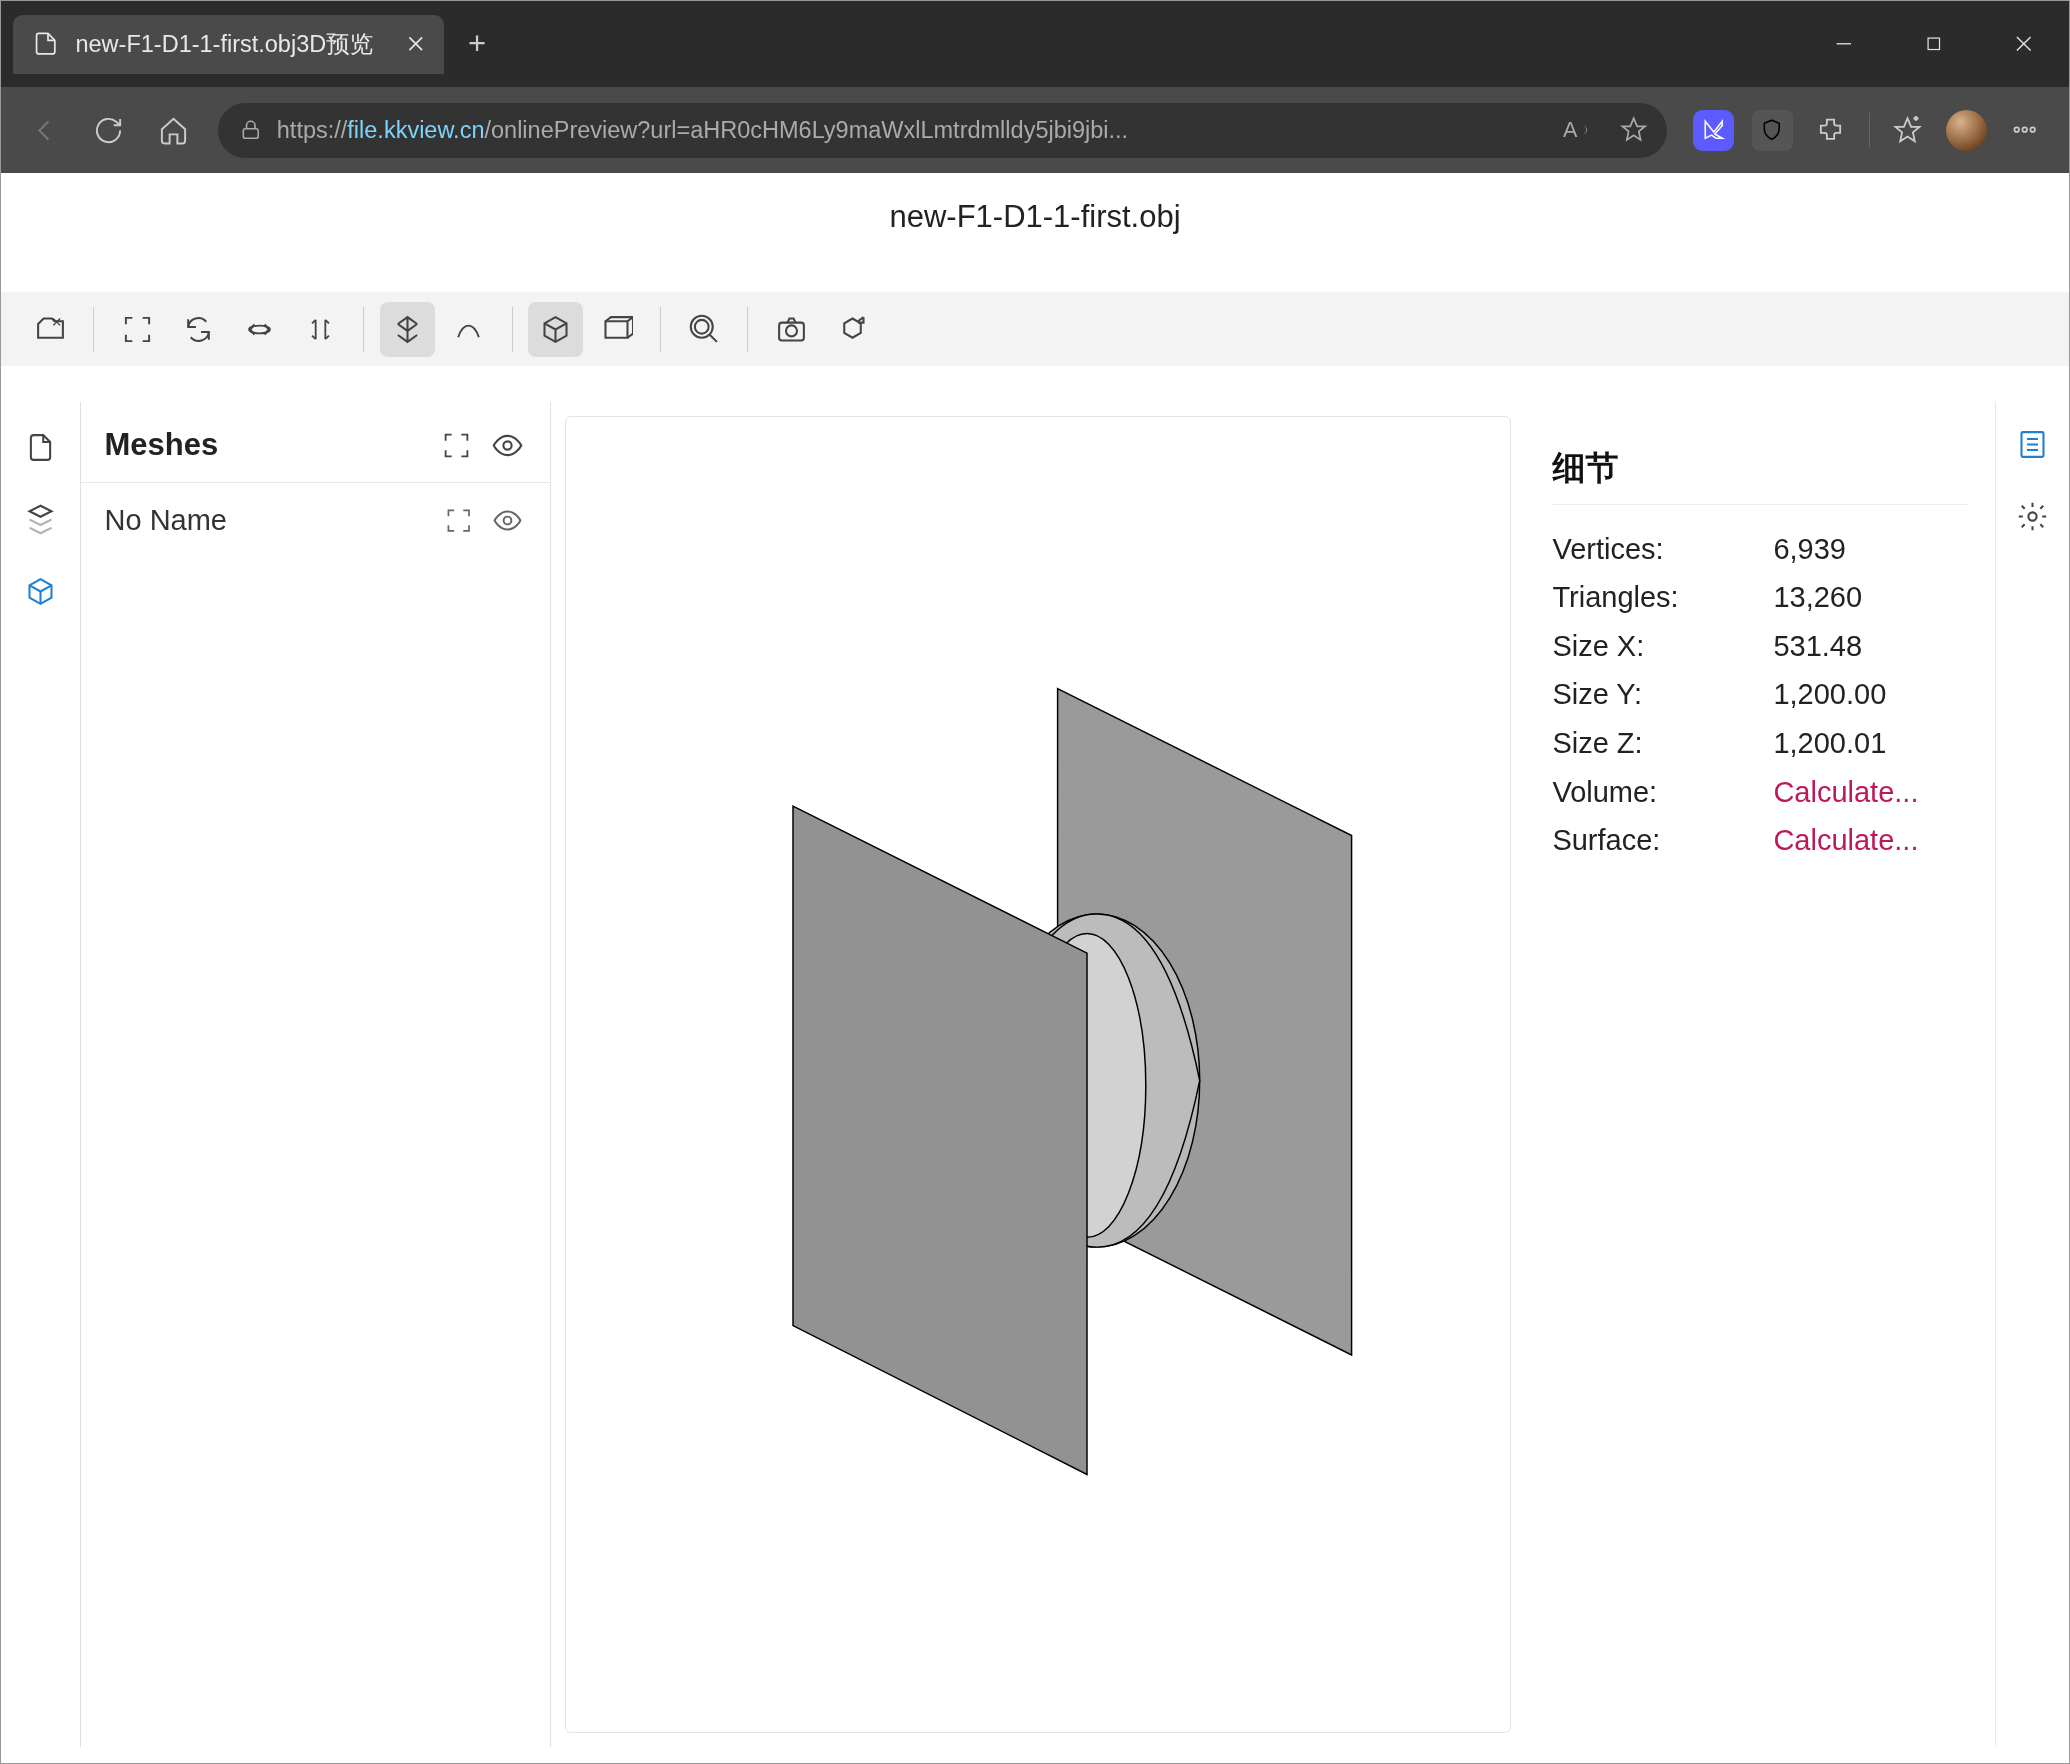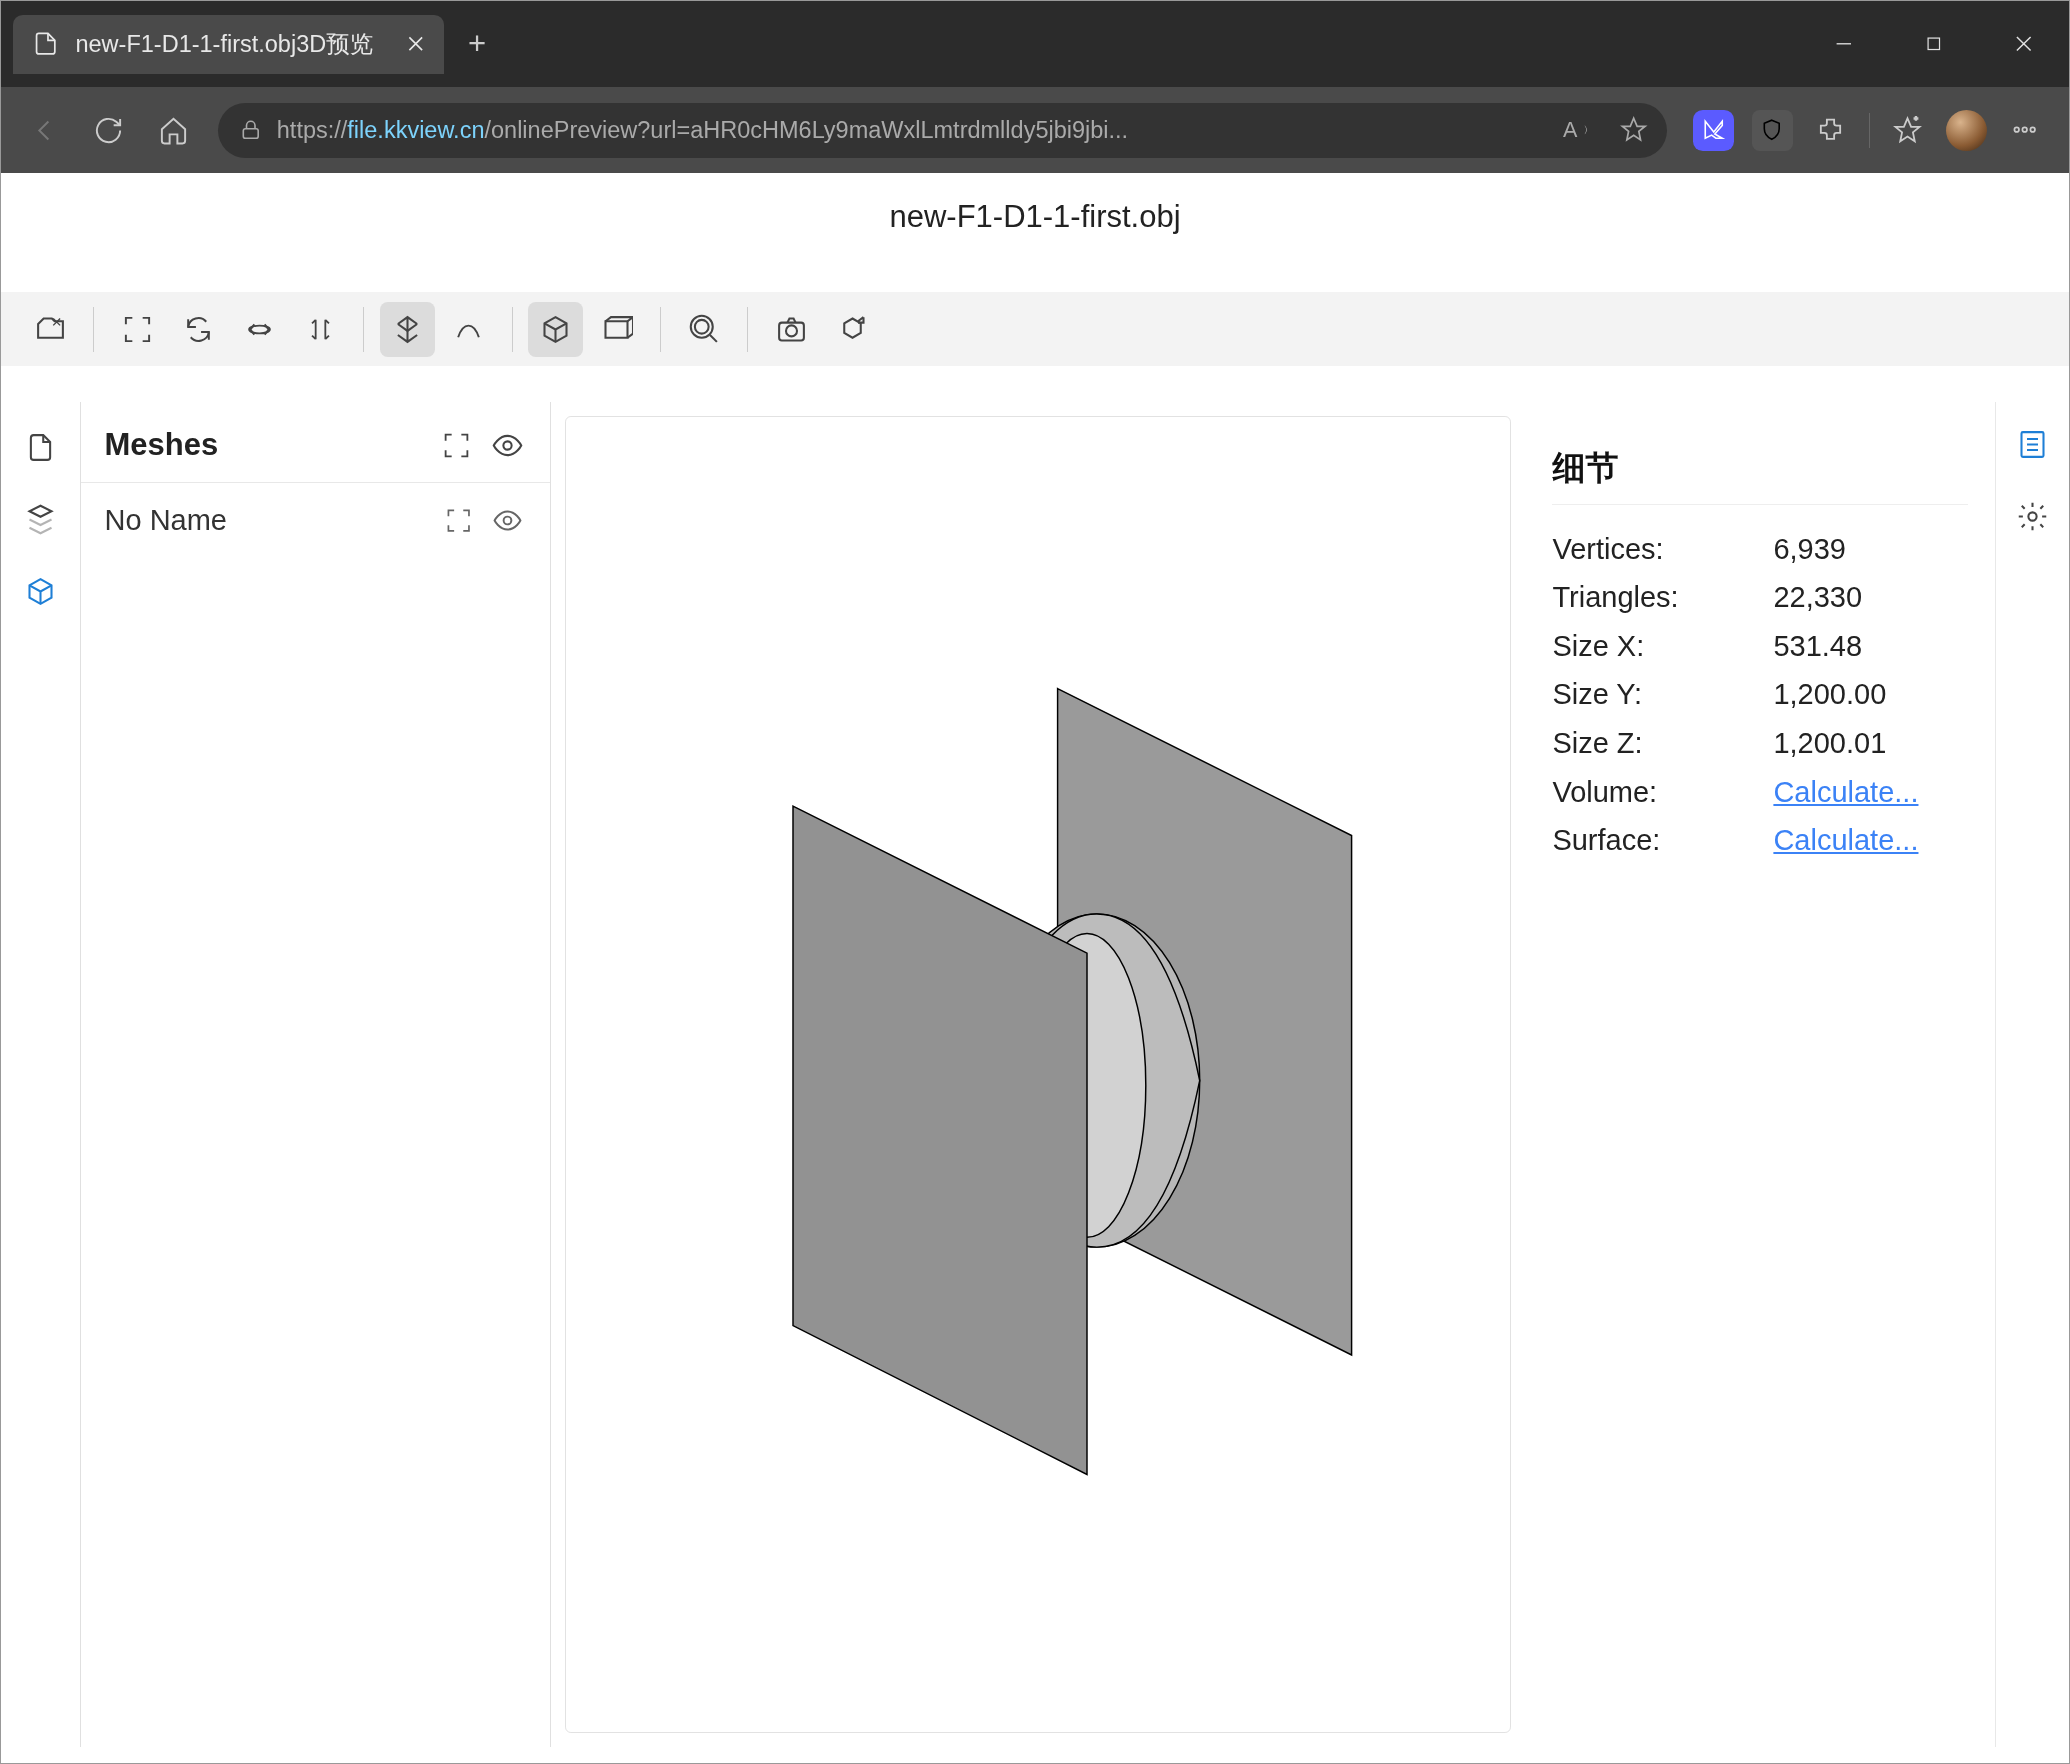--- a/index.html
+++ b/index.html
@@ -82,21 +82,21 @@
     
     .viewport { flex: 1; margin: 13.7px; border: 1px solid #e2e2e2; border-radius: 5.9px; position: relative; background: #fff; overflow: hidden;}
     .model { position: absolute; left: 50%; top: 50%; transform: translate(-50%, -48%);}
 
     
     .details { width: 470px; padding: 23.5px 27.4px; }
     .details-title { font-size: 33px; font-weight: 700; margin-bottom: 19.6px; padding-bottom: 13.7px; border-bottom: 1px solid #eee; color: #111; margin-top: 20px;}
     .drow { display: flex; font-size: 29px; color: #222; padding: 7.8px 0;}
     .dlabel { width: 221px; }
     .dval { }
-    .dlink { color: #3b82f6; text-decoration: underline; }
+    .dlink { color: #be185d; }
     
     .right-tabs { width: 74px; border-left: 1px solid #e8e8e8; display: flex; flex-direction: column; align-items: center; padding-top: 21.6px; gap: 31px;}
     .rt { width: 41px; height: 41px; display: flex; align-items: center; justify-content: center; color: #444;}
     .rt.active { color: #1e7fd6; }
 
     svg { stroke: currentColor; fill: none; stroke-width: 1.5; }
   </style>
 </head>
 <body>
 
@@ -352,21 +352,21 @@
     </div>
 
     <div class="details">
       <div class="details-title">细节</div>
       <div class="drow">
         <div class="dlabel">Vertices:</div>
         <div class="dval">6,939</div>
       </div>
       <div class="drow">
         <div class="dlabel">Triangles:</div>
-        <div class="dval">22,330</div>
+        <div class="dval">13,260</div>
       </div>
       <div class="drow">
         <div class="dlabel">Size X:</div>
         <div class="dval">531.48</div>
       </div>
       <div class="drow">
         <div class="dlabel">Size Y:</div>
         <div class="dval">1,200.00</div>
       </div>
       <div class="drow">

